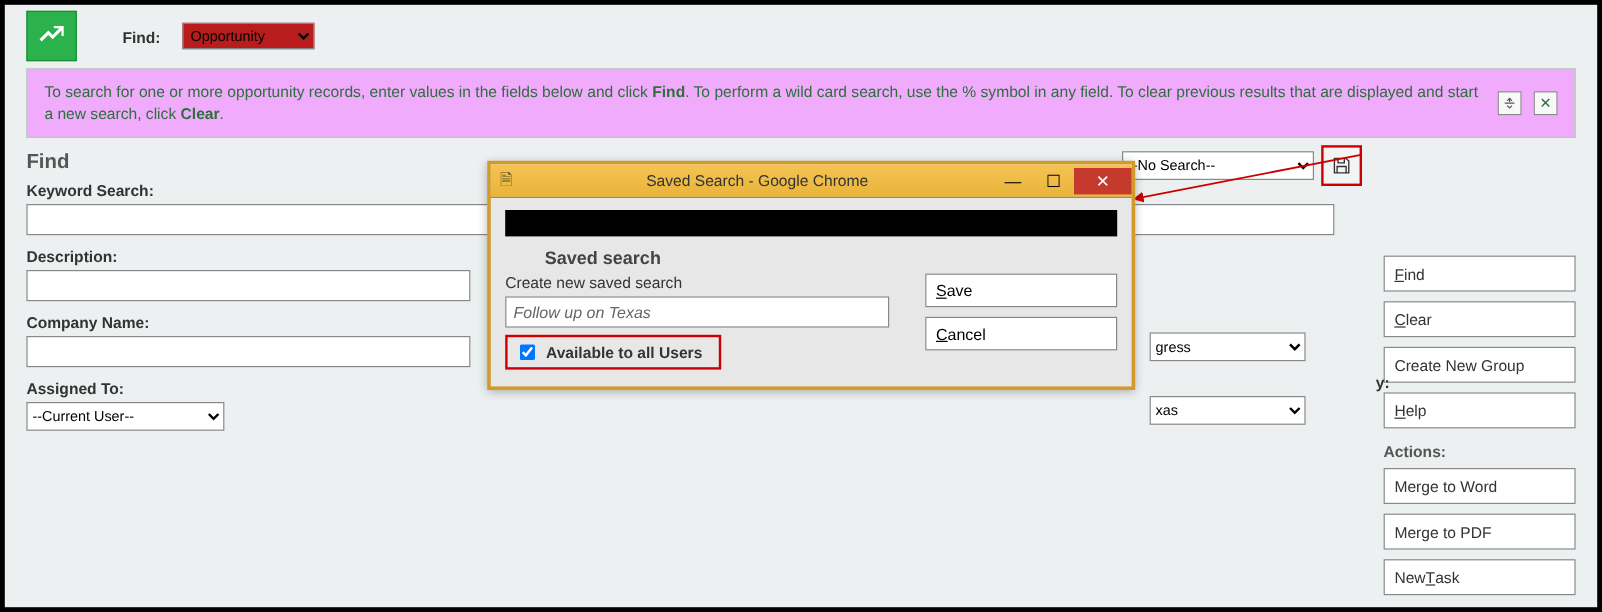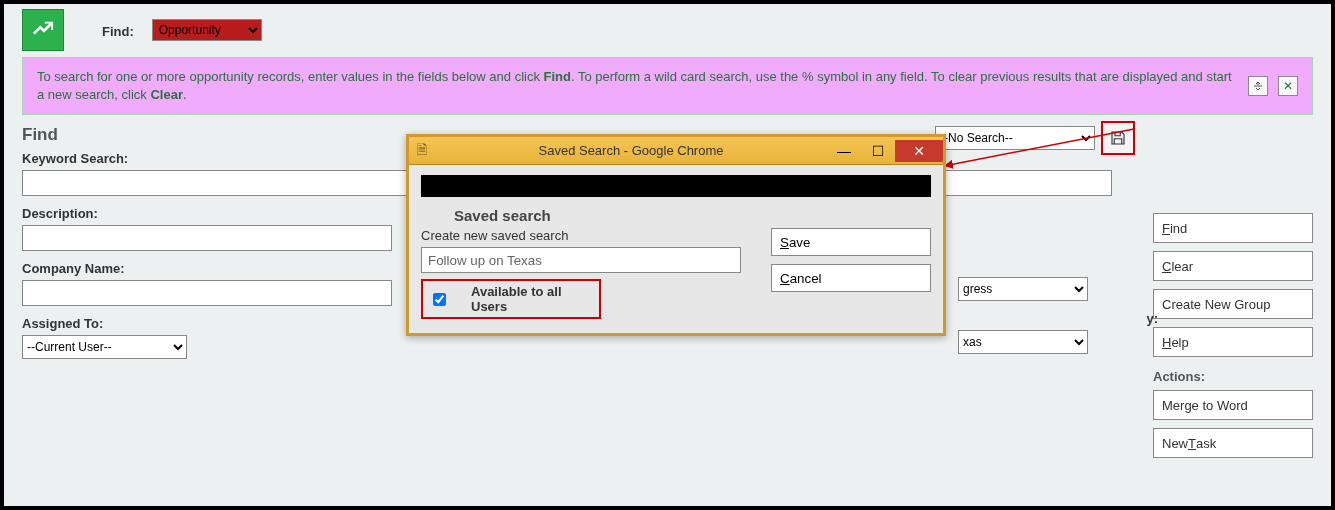--- a/index.html
+++ b/index.html
@@ -171,25 +171,25 @@
   .popup-urlbar {
     background: #000; height: 22px; margin-bottom: 10px;
   }
   .popup-h { font-size: 15px; font-weight: bold; color: #444; margin-bottom: 4px; margin-left: 33px; }
   .popup-sub { font-size: 13px; color: #333; margin-bottom: 4px; }
   .popup-cols { display: flex; gap: 30px; }
   .popup-left { flex: 1; }
   .popup-right { width: 160px; }
   .popup-input {
     width: 100%; height: 26px; border: 1px solid #888; background: #fff;
-    padding: 2px 6px; color: #666;
+    padding: 2px 6px; color: #666; font-style: italic;
   }
   .popup-chk-row {
     margin-top: 6px;
-    display: flex; align-items: center; gap: 22px;
+    display: flex; align-items: center; gap: 6px;
     border: 2px solid #cc0000;
     padding: 3px 6px;
     width: 180px;
   }
   .popup-chk-row label { font-weight: bold; color: #333; }
   .popup-action-btn {
     width: 100%; height: 28px;
     border: 1px solid #888; background: #fff;
     text-align: left; padding: 0 8px;
     margin-bottom: 8px;
@@ -297,20 +297,23 @@
     <div class="side-btn">
         <span>Create New Group</span>
       </div>
     <div class="side-btn">
         <span class="u">H</span>
         <span>elp</span>
       </div>
     <div class="side-section-label">Actions:</div>
     <div class="side-btn">
         <span>Merge to Word</span>
+      </div>
+    <div class="side-btn">
+        <span>Merge to PDF</span>
       </div>
     <div class="side-btn">
         <span>New </span>
         <span class="u">T</span>
         <span>ask</span>
       </div>
   </div>
 </div>
 
 <svg class="anno-line" style="left:930px; top:120px;" width="210" height="50">

